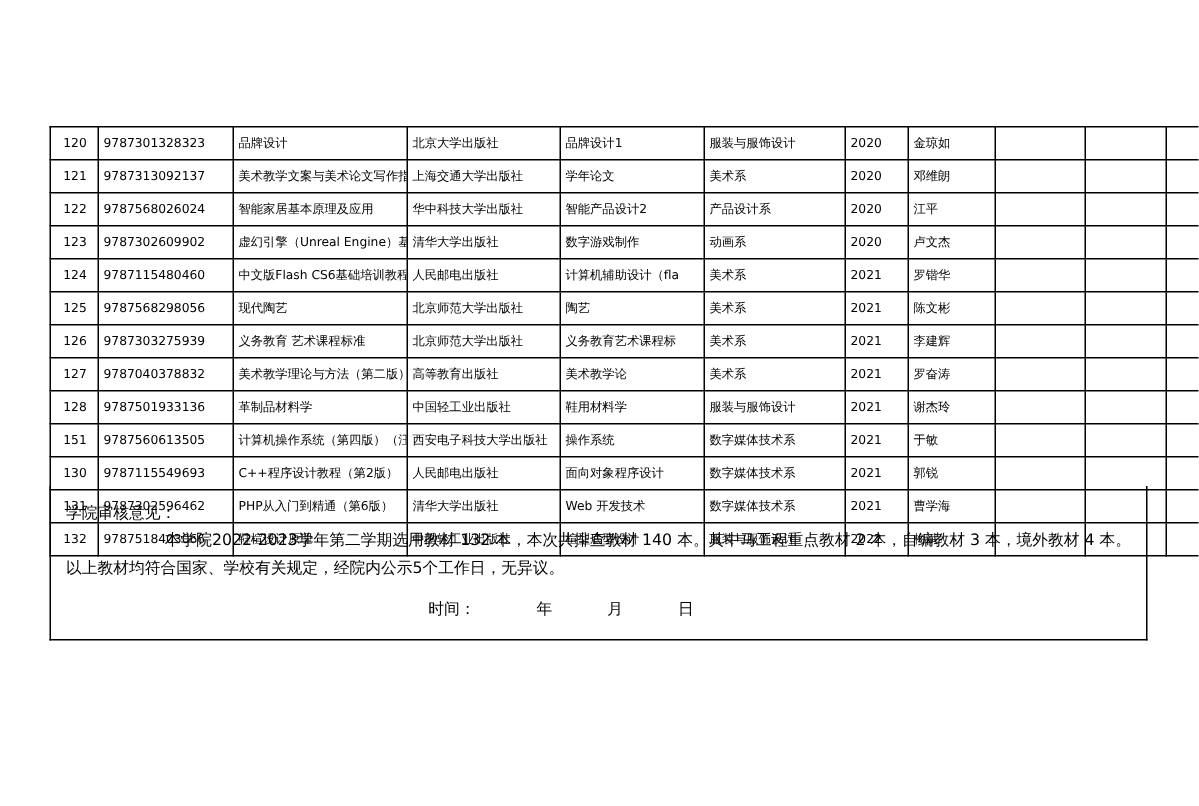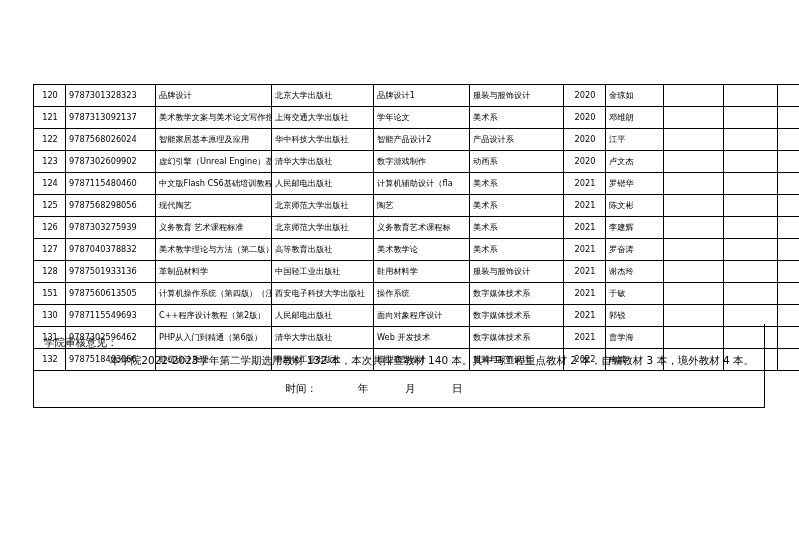--- a/index.html
+++ b/index.html
@@ -40,21 +40,21 @@
     overflow: hidden;
     white-space: nowrap;
     vertical-align: middle;
   }
   .c-idx { width: 26px; text-align: center; font-size: 8px; }
   .c-isbn { width: 84px; text-align: left; font-size: 8px; }
   .c-title { width: 110px; }
   .c-press { width: 96px; }
   .c-course { width: 90px; }
   .c-major { width: 88px; }
-  .c-year { width: 36px; text-align: center; padding-right: 4px; font-size: 8px; }
+  .c-year { width: 36px; text-align: left; padding-right: 4px; font-size: 8px; }
   .c-teacher { width: 52px; }
   .c-e1 { width: 54px; }
   .c-e2 { width: 48px; }
   .c-e3 { width: 48px; }
 
   .summary {
     position: absolute;
     left: 33px;
     width: 732px;
     border: 1px solid #000;
@@ -256,20 +256,21 @@
         <td class="c-e1"></td>
         <td class="c-e2"></td>
         <td class="c-e3"></td>
       </tr>
     </tbody>
   </table>
 
   <div class="summary" style="top: 297px;">
     <div class="ln">学院审核意见：</div>
     <div class="ln indent2">本学院2022-2023学年第二学期选用教材 132 本，本次共排查教材 140 本。其中马工程重点教材 2 本，自编教材 3 本，境外教材 4 本。</div>
+    <div class="ln">以上教材均符合国家、学校有关规定，经院内公示5个工作日，无异议。</div>
     <div class="time-row">
       <span>时间：</span>
       <span class="sp1"></span>
       <span>年</span>
       <span class="sp2"></span>
       <span>月</span>
       <span class="sp2"></span>
       <span>日</span>
     </div>
   </div>

